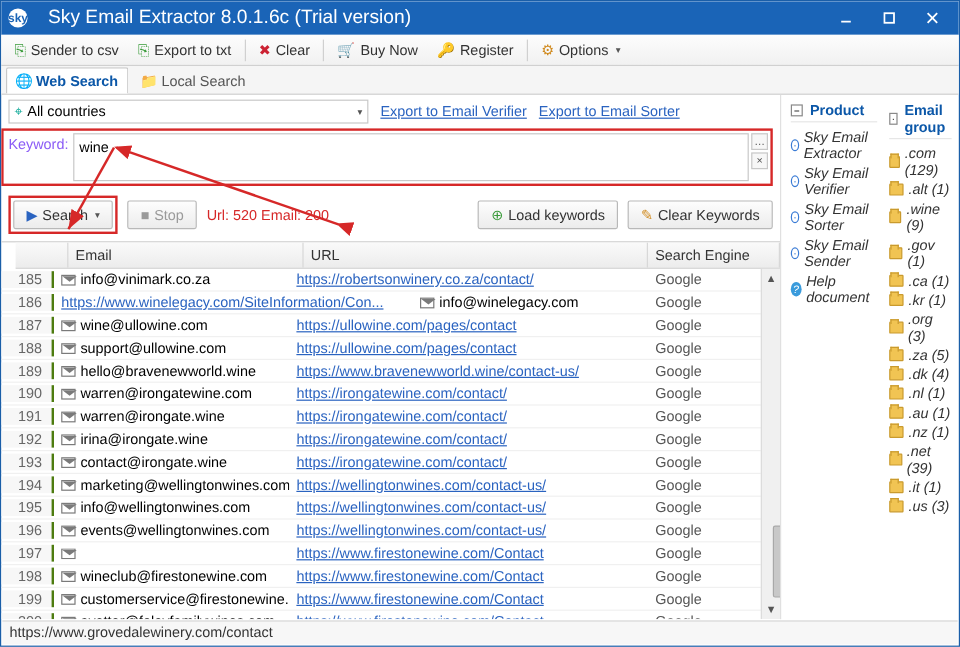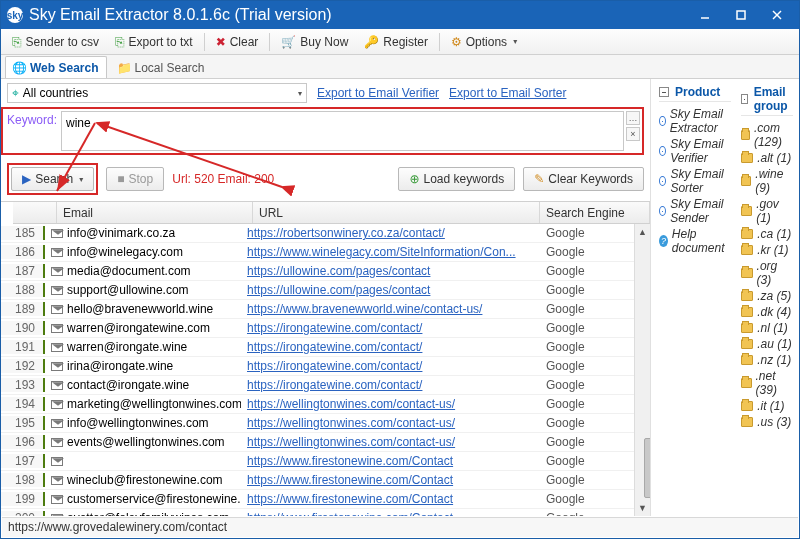--- a/index.html
+++ b/index.html
@@ -1,21 +1,21 @@
 <!DOCTYPE html>
 <html><head>
 <meta charset="utf-8">
 <style>
   * { box-sizing: border-box; font-family: "Segoe UI", Tahoma, sans-serif; font-size: 12px; }
   html,body { margin:0; padding:0; }
   body { width:800px; height:539px; background:#fff; border:1px solid #1a5ea8; overflow:hidden; position:relative; }
 
   
   .titlebar { background:#1a64b7; height:28px; display:flex; align-items:center; color:#fff; padding:0 4px 0 6px; }
-  .titlebar .app-icon { width:16px; height:16px; border-radius:50%; background:#fff; color:#1a64b7; display:flex; align-items:center; justify-content:center; font-weight:bold; font-size:10px; margin-right:6px; }
+  .titlebar .app-icon { width:16px; height:16px; border-radius:50%; background:#fff; color:#1a64b7; display:flex; align-items:center; justify-content:center; font-weight:bold; font-size:10px; margin-right:17px; }
   .titlebar .title { flex:1; font-size:16px; }
   .titlebar .winbtn { width:36px; height:28px; display:flex; align-items:center; justify-content:center; color:#fff; }
 
   
   .toolbar { height:26px; background:linear-gradient(#fdfdfd,#f1f1f1); border-bottom:1px solid #d0d0d0; display:flex; align-items:center; padding:0 4px; gap:2px; }
   .toolbar .tbtn { display:flex; align-items:center; gap:4px; padding:2px 6px; border:1px solid transparent; border-radius:2px; color:#333; }
   .toolbar .sep { width:1px; height:18px; background:#d0d0d0; margin:0 2px; }
   .caret { font-size:8px; color:#555; margin-left:2px; }
 
   
@@ -248,32 +248,32 @@
             <div class="td idx">185</div>
             <div class="td email">
               <span class="mailicon"></span>
               <span>info@vinimark.co.za</span>
             </div>
             <div class="td url">https://robertsonwinery.co.za/contact/</div>
             <div class="td se">Google</div>
           </div>
           <div class="tr">
             <div class="td idx">186</div>
+            <div class="td url">https://www.winelegacy.com/SiteInformation/Con...</div>
             <div class="td email">
               <span class="mailicon"></span>
               <span>info@winelegacy.com</span>
             </div>
-            <div class="td url">https://www.winelegacy.com/SiteInformation/Con...</div>
             <div class="td se">Google</div>
           </div>
           <div class="tr">
             <div class="td idx">187</div>
             <div class="td email">
               <span class="mailicon"></span>
-              <span>media@document.com</span>
+              <span>wine@ullowine.com</span>
             </div>
             <div class="td url">https://ullowine.com/pages/contact</div>
             <div class="td se">Google</div>
           </div>
           <div class="tr">
             <div class="td idx">188</div>
             <div class="td email">
               <span class="mailicon"></span>
               <span>support@ullowine.com</span>
             </div>

